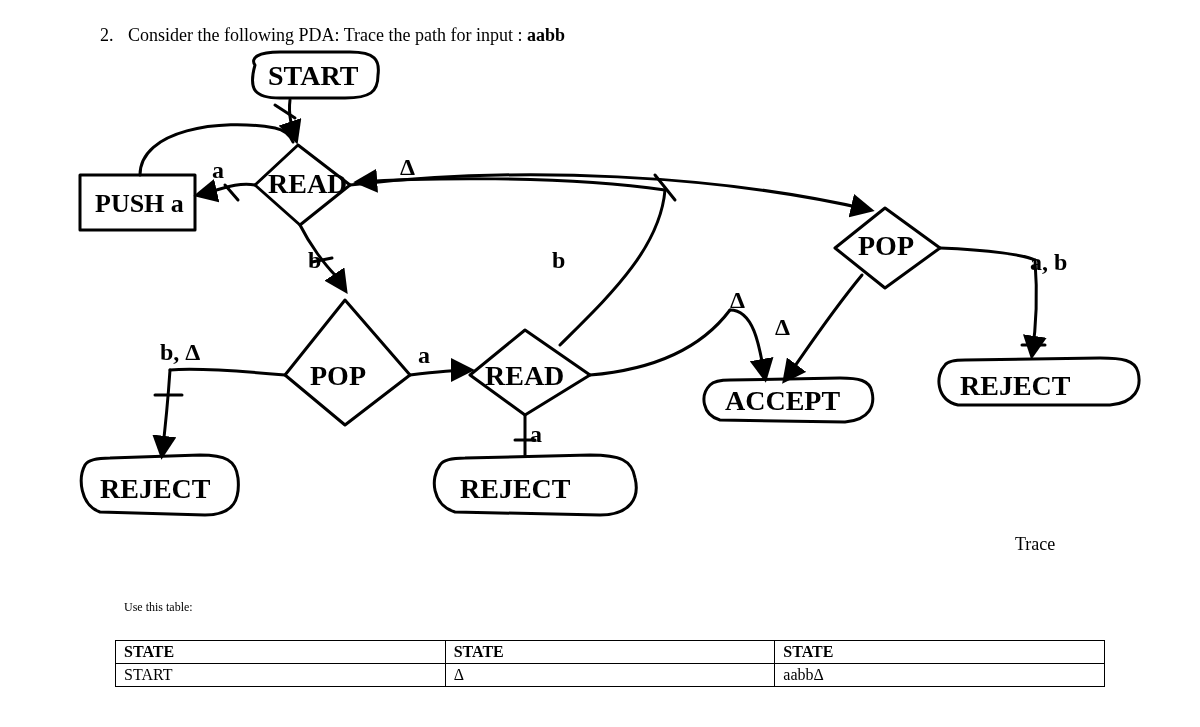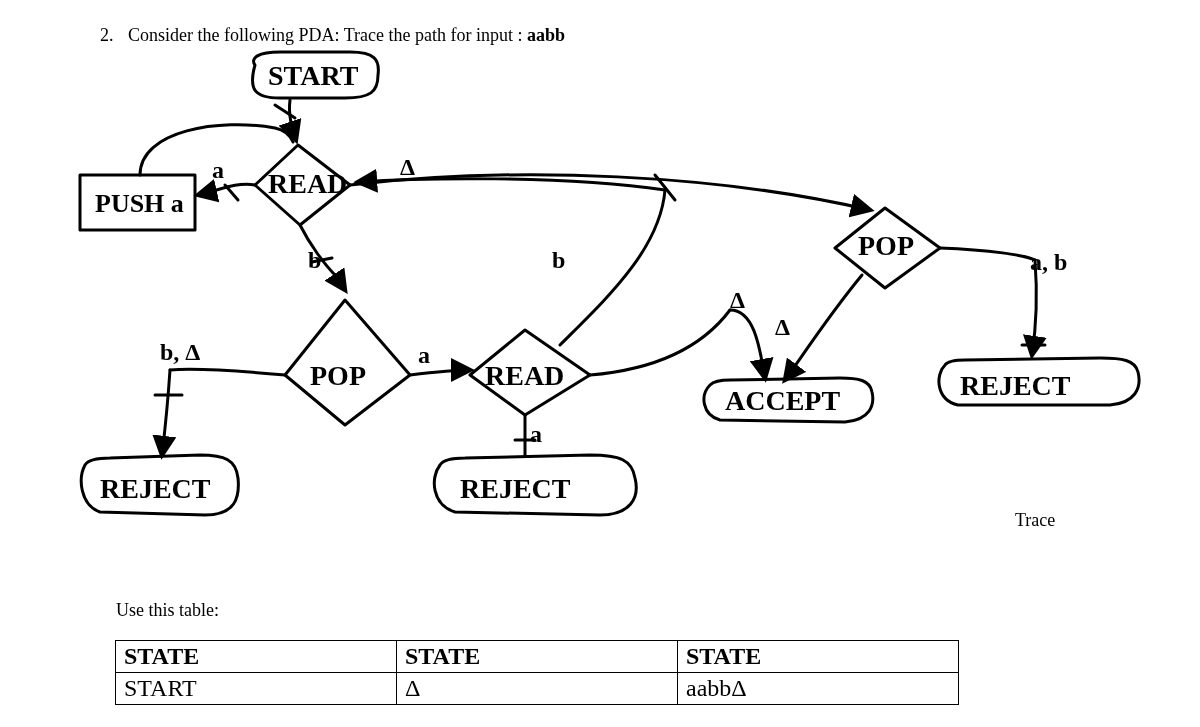--- a/index.html
+++ b/index.html
@@ -23,36 +23,36 @@
   .q-text {
     position: absolute;
     left: 128px;
     top: 25px;
     font-size: 18px;
   }
   .q-text .bold { font-weight: bold; }
   .trace-label {
     position: absolute;
     left: 1015px;
-    top: 510px;
+    top: 534px;
     font-size: 18px;
   }
   .use-table {
     position: absolute;
-    left: 116px;
+    left: 124px;
     top: 600px;
-    font-size: 18px;
+    font-size: 12px;
   }
   table.trace {
     position: absolute;
     left: 115px;
     top: 640px;
     border-collapse: collapse;
-    font-size: 24px;
-    width: 844px;
+    font-size: 16px;
+    width: 990px;
   }
   table.trace td, table.trace th {
     border: 1px solid #000;
     padding: 2px 8px;
     text-align: left;
     font-weight: normal;
   }
   table.trace th { font-weight: bold; }
   svg.diagram {
     position: absolute;

